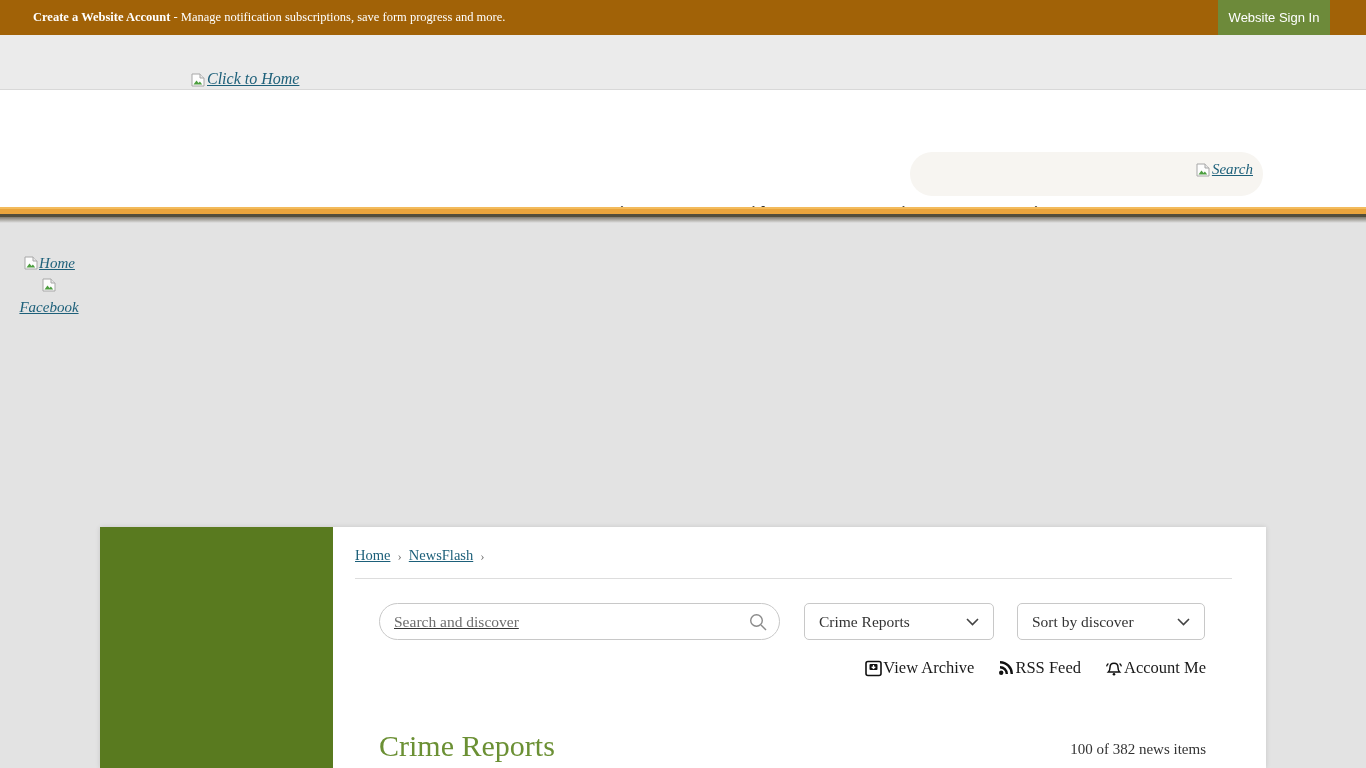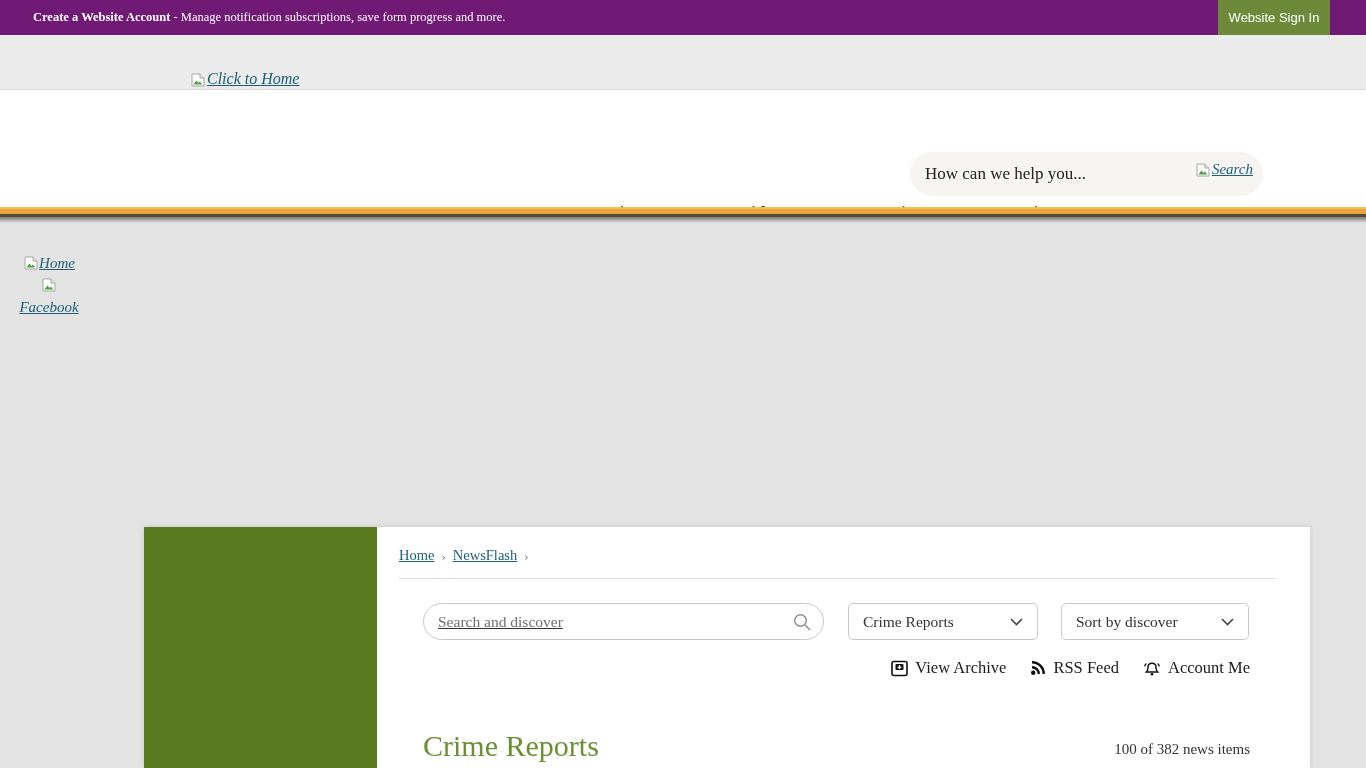--- a/index.html
+++ b/index.html
@@ -8,21 +8,21 @@
     position: relative;
     background: #e3e3e3;
     font-family: "Liberation Serif", "DejaVu Serif", serif;
     color: #333;
   }
   a { text-decoration: underline; }
 
   
   .topbar {
     position: absolute; left: 0; top: 0; width: 1366px; height: 35px;
-    background: #701a75;
+    background: #a16207;
   }
   .topbar-left {
     position: absolute; left: 33px; top: 0; height: 35px;
     display: flex; align-items: center;
     color: #fff; font-size: 12.5px; white-space: pre;
   }
   .topbar-left .bold-link { font-weight: bold; cursor: pointer; }
   .signin {
     position: absolute; right: 36px; top: 0; width: 112px; height: 35px;
     background: #6d8a3a; border: none; color: #fff;
@@ -80,21 +80,21 @@
     text-align: center; line-height: 21px;
   }
   .social-col a {
     display: inline; font-size: 15px; overflow-wrap: anywhere;
   }
   .social-col svg { vertical-align: -3px; }
 
   
   .panel {
     position: absolute; left: 100px; top: 527px; width: 1166px; height: 241px;
-    background: #fff; box-shadow: 0 0 5px rgba(0,0,0,0.12); margin-left: 44px;
+    background: #fff; box-shadow: 0 0 5px rgba(0,0,0,0.12);
   }
   .sidebar {
     position: absolute; left: 0; top: 0; width: 233px; height: 241px;
     background: #597a1f;
   }
   .breadcrumb {
     position: absolute; left: 255px; top: 20px; font-size: 14.5px;
   }
   .breadcrumb a { color: #1d607a; margin-right: 7px; }
   .crumb-sep { color: #777; margin-right: 7px; font-size: 13px; }
@@ -120,21 +120,21 @@
     display: flex; align-items: center; justify-content: space-between;
     padding: 0 14px; cursor: pointer; font-size: 15.5px; color: #333;
   }
   .dd-category { left: 704px; width: 190px; }
   .dd-sort { left: 917px; width: 188px; }
   .actions {
     position: absolute; top: 131px; right: 60px;
     display: flex; align-items: center; gap: 24px;
   }
   .action-link {
-    display: inline-flex; align-items: center; gap: 7px;
+    display: inline-flex; align-items: center; gap: 1px;
     color: #1a1a1a; text-decoration: none; font-size: 16.5px; cursor: pointer;
   }
   .news-title {
     position: absolute; left: 279px; top: 202px;
     font-size: 30px; font-weight: normal; color: #6b9034;
   }
   .news-count {
     position: absolute; top: 214px; right: 60px;
     font-size: 15px; color: #333;
   }
@@ -161,21 +161,20 @@
 <div class="white-band">
   <nav class="main-nav">
     <a class="nav-item">Your County</a>
     <a class="nav-item">Services</a>
     <a class="nav-item">Residents</a>
     <a class="nav-item">Business</a>
     <a class="nav-item">Leisure</a>
     <a class="nav-item">I Want To...</a>
   </nav>
   <div class="hsearch">
-    <input class="hsearch-input" type="text" placeholder="How can we help you..." style="">
     <a class="broken-link hsearch-btn">
       <svg width="16" height="16" viewBox="0 0 16 16">
           <path d="M2 2h8l4 4v8H2z" fill="#fdfdfd" stroke="#a7a7a7" stroke-width="1"></path>
           <path d="M10 2v4h4" fill="#e8e8e8" stroke="#a7a7a7" stroke-width="1"></path>
           <path d="M3.5 12.5l3-4 2 2.6 1.4-1.6 2.3 3z" fill="#4d9e3f"></path>
         </svg>
       <span>Search</span>
     </a>
   </div>
 </div>

